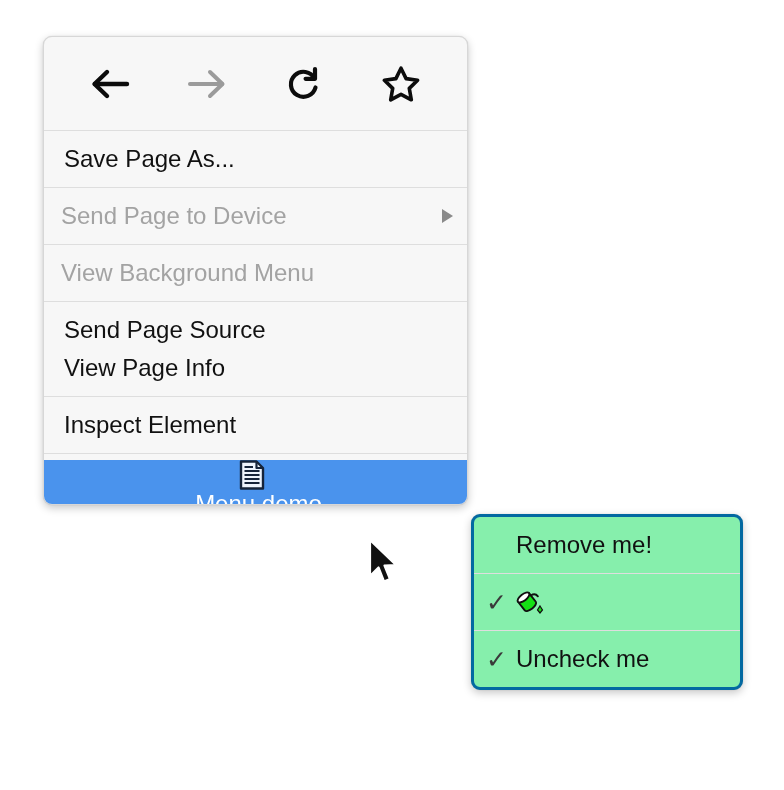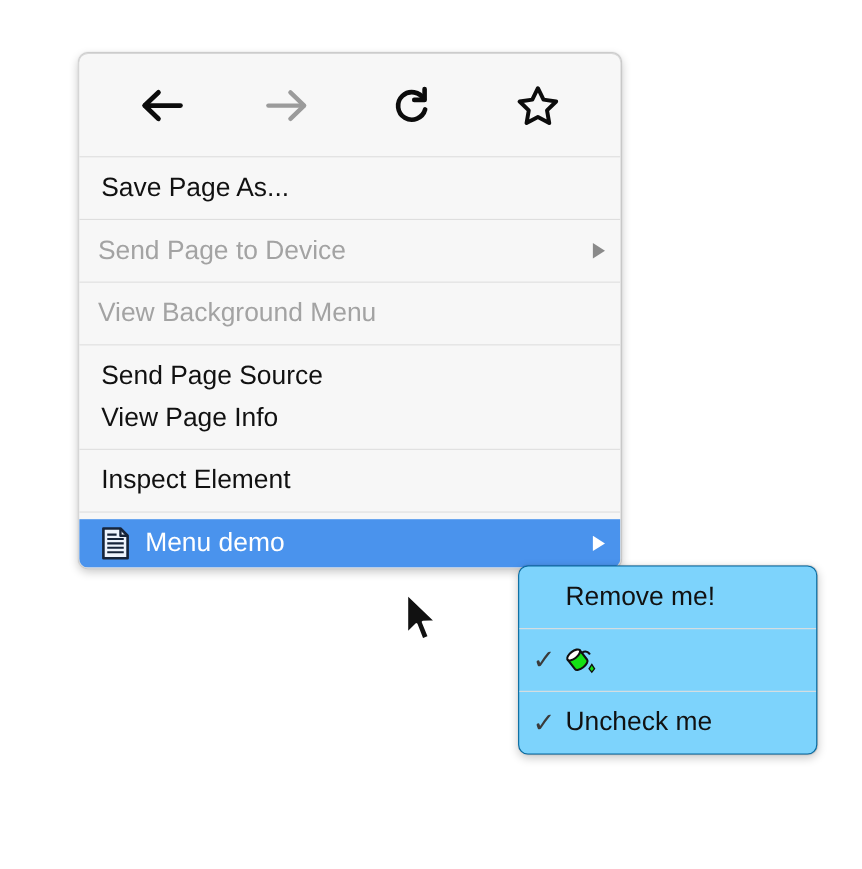--- a/index.html
+++ b/index.html
@@ -13,30 +13,29 @@
     background: #ffffff;
     font-family: "Liberation Sans", sans-serif;
     overflow: hidden;
     -webkit-font-smoothing: antialiased;
   }
 
   
   #context-menu {
     position: absolute;
     left: 43px;
-    top: 48px;
-    width: 494px;
+    top: 36px;
+    width: 425px;
     background: #f7f7f7;
     border-radius: 9px;
     border: 1px solid #d7d7d7;
     box-shadow: 0 3px 9px rgba(0,0,0,0.22), 0 0 1px rgba(0,0,0,0.20);
     box-sizing: border-box;
     overflow: hidden;
     z-index: 10;
-    margin-left: 28px;
   }
 
   
   .nav-toolbar {
     display: flex;
     align-items: center;
     height: 93px;
     padding: 0 18px;
     box-sizing: border-box;
   }
@@ -102,23 +101,23 @@
     margin-right: 10px;
   }
   .mi-icon svg { display: block; }
 
   
   #submenu {
     position: absolute;
     left: 471px;
     top: 514px;
     width: 272px;
-    background: #7dd3fc;
+    background: #86efac;
     border-radius: 9px;
-    border: 1px solid #0369a1;
+    border: 3px solid #0369a1;
     box-shadow: 0 3px 9px rgba(0,0,0,0.22), 0 0 1px rgba(0,0,0,0.20);
     box-sizing: border-box;
     overflow: hidden;
     z-index: 20;
   }
   #submenu .menu-item {
     padding: 0 14px 0 12px;
   }
   
   .mi-check {
@@ -224,21 +223,21 @@
 
   <div class="menu-sep"></div>
   <div class="menu-section">
     <div class="menu-item">
       <span class="mi-label">Inspect Element</span>
     </div>
   </div>
 
   <div class="menu-sep"></div>
   <div class="menu-section" style="padding:6px 0 0 0;">
-    <div class="menu-item highlighted" style="height:44px;">
+    <div class="menu-item highlighted" style="height:44px;flex-direction:column;">
       <span class="mi-icon">
         <svg width="26" height="30" viewBox="0 0 26 30">
           <path d="M2 1.5 H17.5 L24 8 V28.5 H2 Z" fill="#eef4fd" stroke="#16243a" stroke-width="2.4" stroke-linejoin="round"></path>
           <path d="M17.5 1.5 V8 H24" fill="none" stroke="#16243a" stroke-width="2.2" stroke-linejoin="round"></path>
           <g stroke="#16243a" stroke-width="1.9" stroke-linecap="butt">
             <line x1="5.5" y1="7" x2="14" y2="7"></line>
             <line x1="5.5" y1="11" x2="20.5" y2="11"></line>
             <line x1="5.5" y1="15" x2="20.5" y2="15"></line>
             <line x1="5.5" y1="19" x2="20.5" y2="19"></line>
             <line x1="5.5" y1="23" x2="20.5" y2="23"></line>

